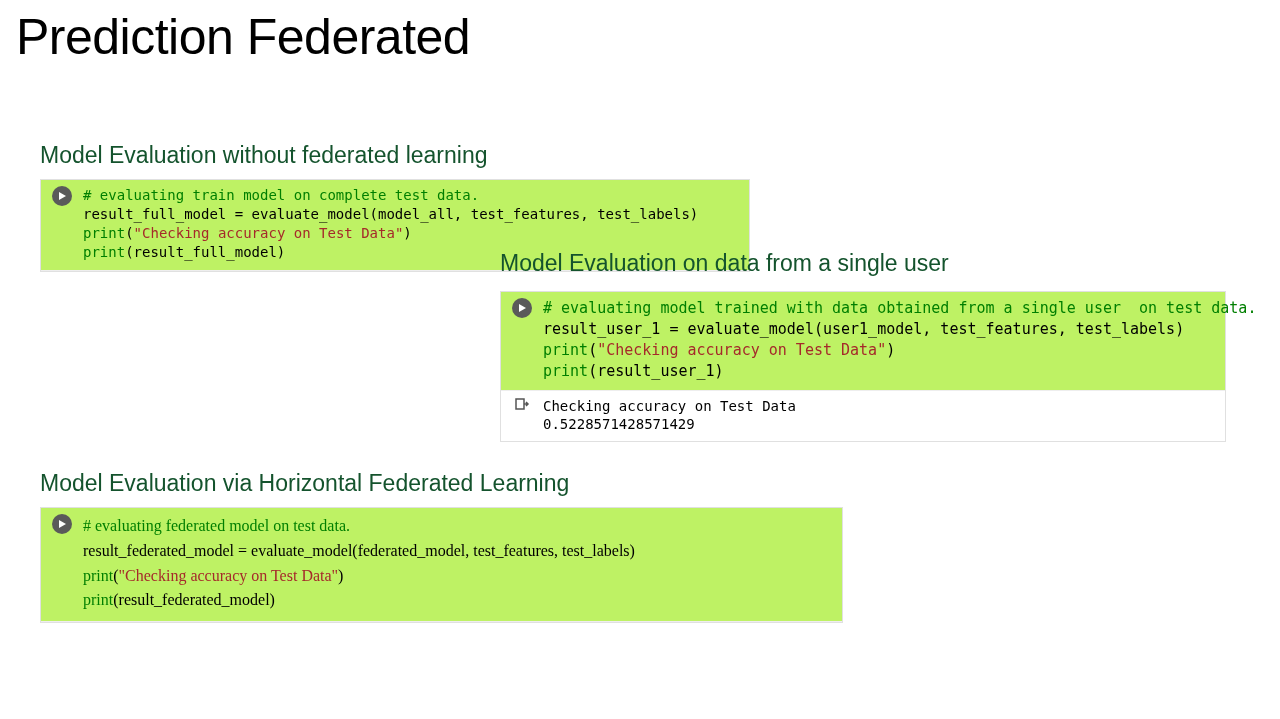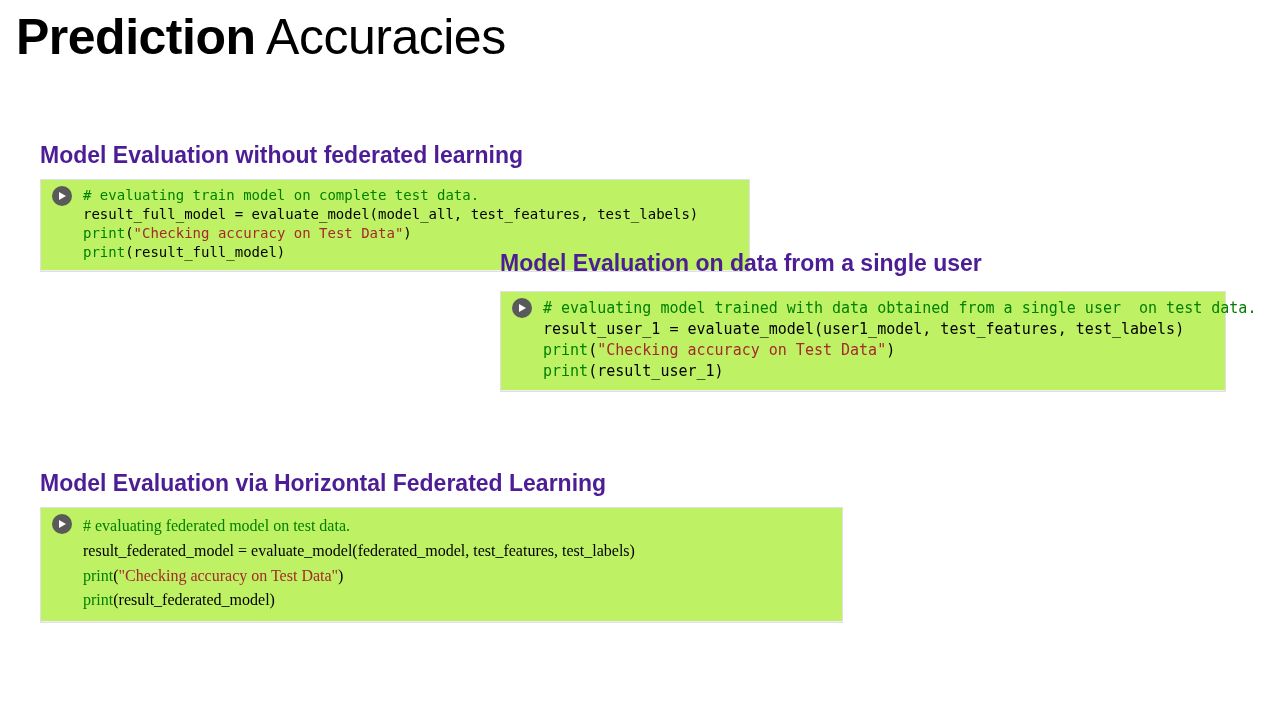--- a/index.html
+++ b/index.html
@@ -15,26 +15,26 @@
   }
   .slide {
     padding: 10px 16px;
   }
   .title {
     font-size: 50px;
     line-height: 1.1;
     margin: 0 0 60px 0;
     letter-spacing: -0.5px;
   }
-  .title .bold { font-weight: 700; }
+  .title .bold { font-weight: 400; }
   .title .light { font-weight: 300; }
   .section-heading {
     font-size: 23px;
-    font-weight: 700;
-    color: #4c1d95;
+    font-weight: 400;
+    color: #14532d;
     margin: 0 0 10px 0;
   }
   .section-heading.single-user {
     margin: 0 0 14px 0;
   }
   .cell {
     border: 1px solid #e0e0e0;
     background: #fafafa;
     position: relative;
   }
@@ -110,21 +110,21 @@
   .b3 { top: 470px; width: 803px; }
 
   .cell2 .code { font-size: 15px; line-height: 1.4; }
   .cell3 .code { font-size: 16px; line-height: 1.55; font-family: Liberation Serif, serif; }
 </style>
 </head>
 <body>
 
 <div class="slide">
   <h1 class="title">
-    <span class="bold">Prediction</span><span class="light"> Accuracies</span>
+    <span class="bold">Prediction</span><span class="light"> Federated</span>
   </h1>
 
   <div class="block-left b1">
     <div class="section-heading">Model Evaluation without federated learning</div>
     <div class="cell">
       <div class="cell-input-area">
         <div class="run-gutter">
           <div class="run-btn">
             <svg width="10" height="10" viewBox="0 0 10 10">
                 <polygon points="2,1 9,5 2,9" fill="#fff"></polygon>
@@ -148,20 +148,30 @@
             <svg width="10" height="10" viewBox="0 0 10 10">
                 <polygon points="2,1 9,5 2,9" fill="#fff"></polygon>
               </svg>
           </div>
         </div>
         <div class="code"><span class="comment"># evaluating model trained with data obtained from a single user  on test data.</span>
 <span>result_user_1 = evaluate_model(user1_model, test_features, test_labels)</span>
 <span class="kw">print</span><span>(</span><span class="str">"Checking accuracy on Test Data"</span><span>)</span>
 <span class="kw">print</span><span>(result_user_1)</span></div>
       </div>
+      <div class="cell-output-area">
+        <div class="out-gutter">
+          <svg class="out-icon" viewBox="0 0 16 16">
+              <rect x="2" y="2" width="8" height="10" fill="none" stroke="#555" stroke-width="1.5"></rect>
+              <path d="M10 7 L14 7 M12 5 L14 7 L12 9" fill="none" stroke="#555" stroke-width="1.5"></path>
+            </svg>
+        </div>
+        <div class="output"><span>Checking accuracy on Test Data</span>
+<span>0.5228571428571429</span></div>
+      </div>
     </div>
   </div>
 
   <div class="block-left b3">
     <div class="section-heading">Model Evaluation via Horizontal Federated Learning</div>
     <div class="cell cell3">
       <div class="cell-input-area">
         <div class="run-gutter">
           <div class="run-btn">
             <svg width="10" height="10" viewBox="0 0 10 10">

